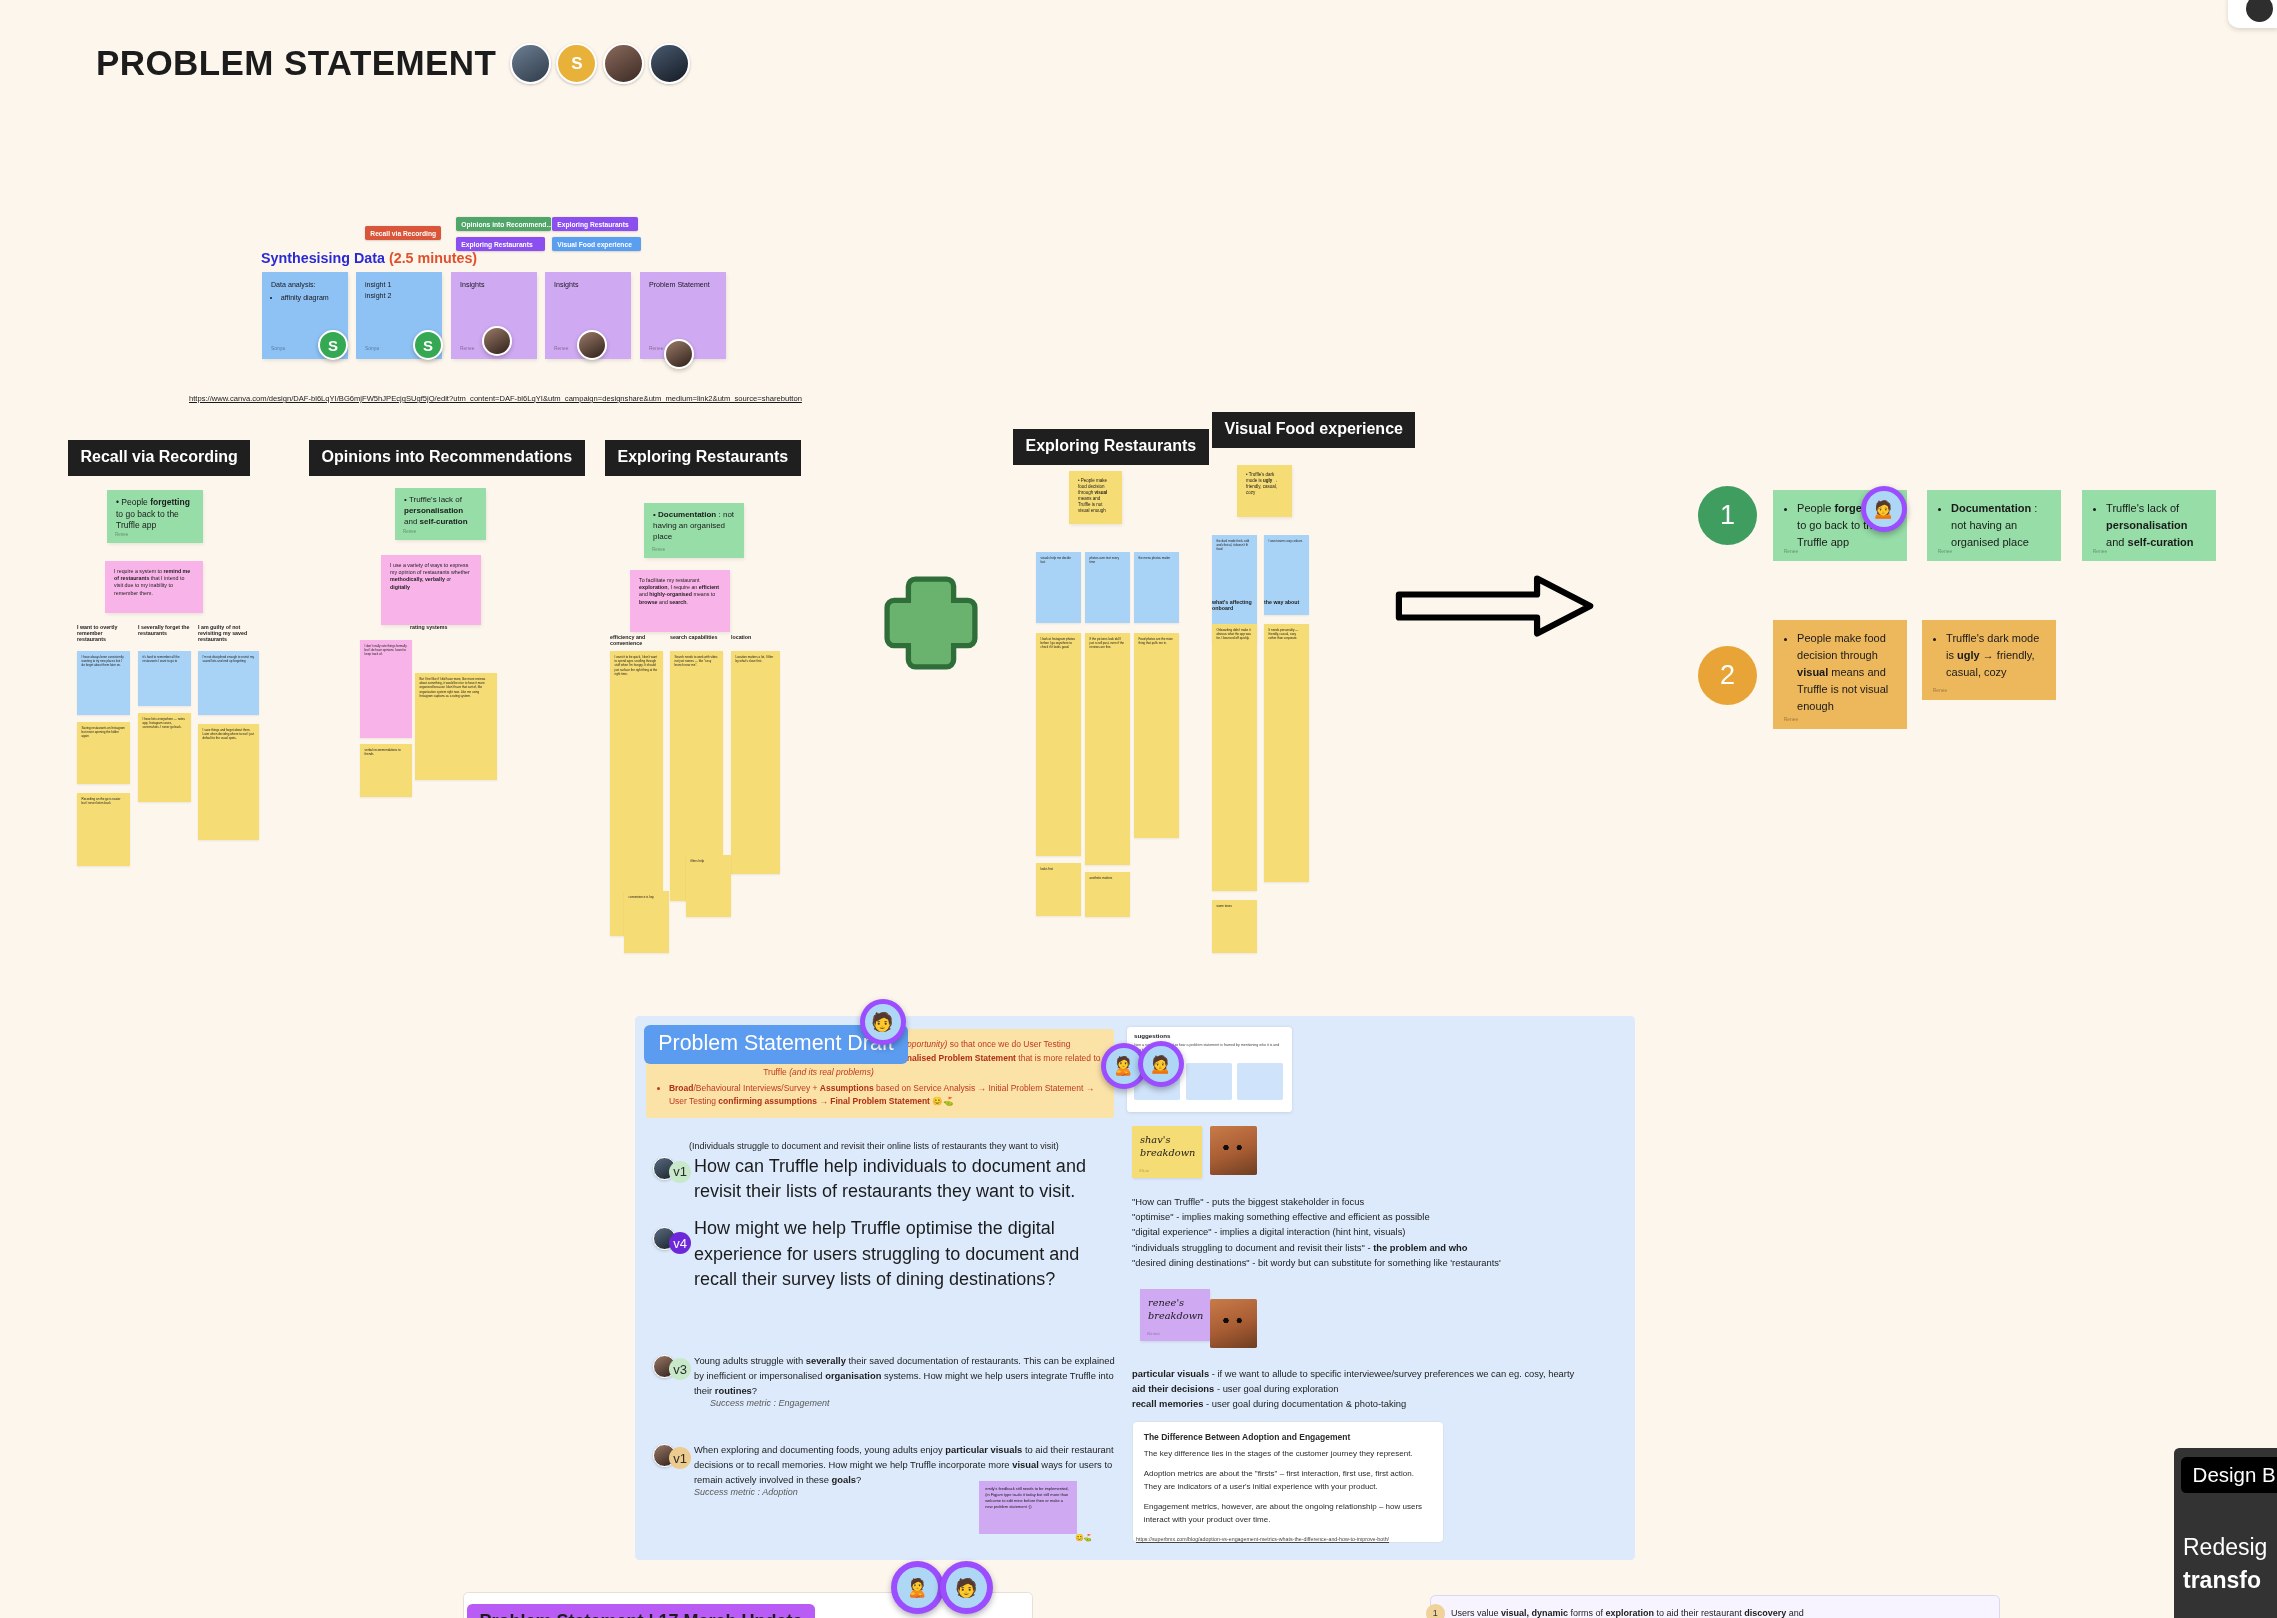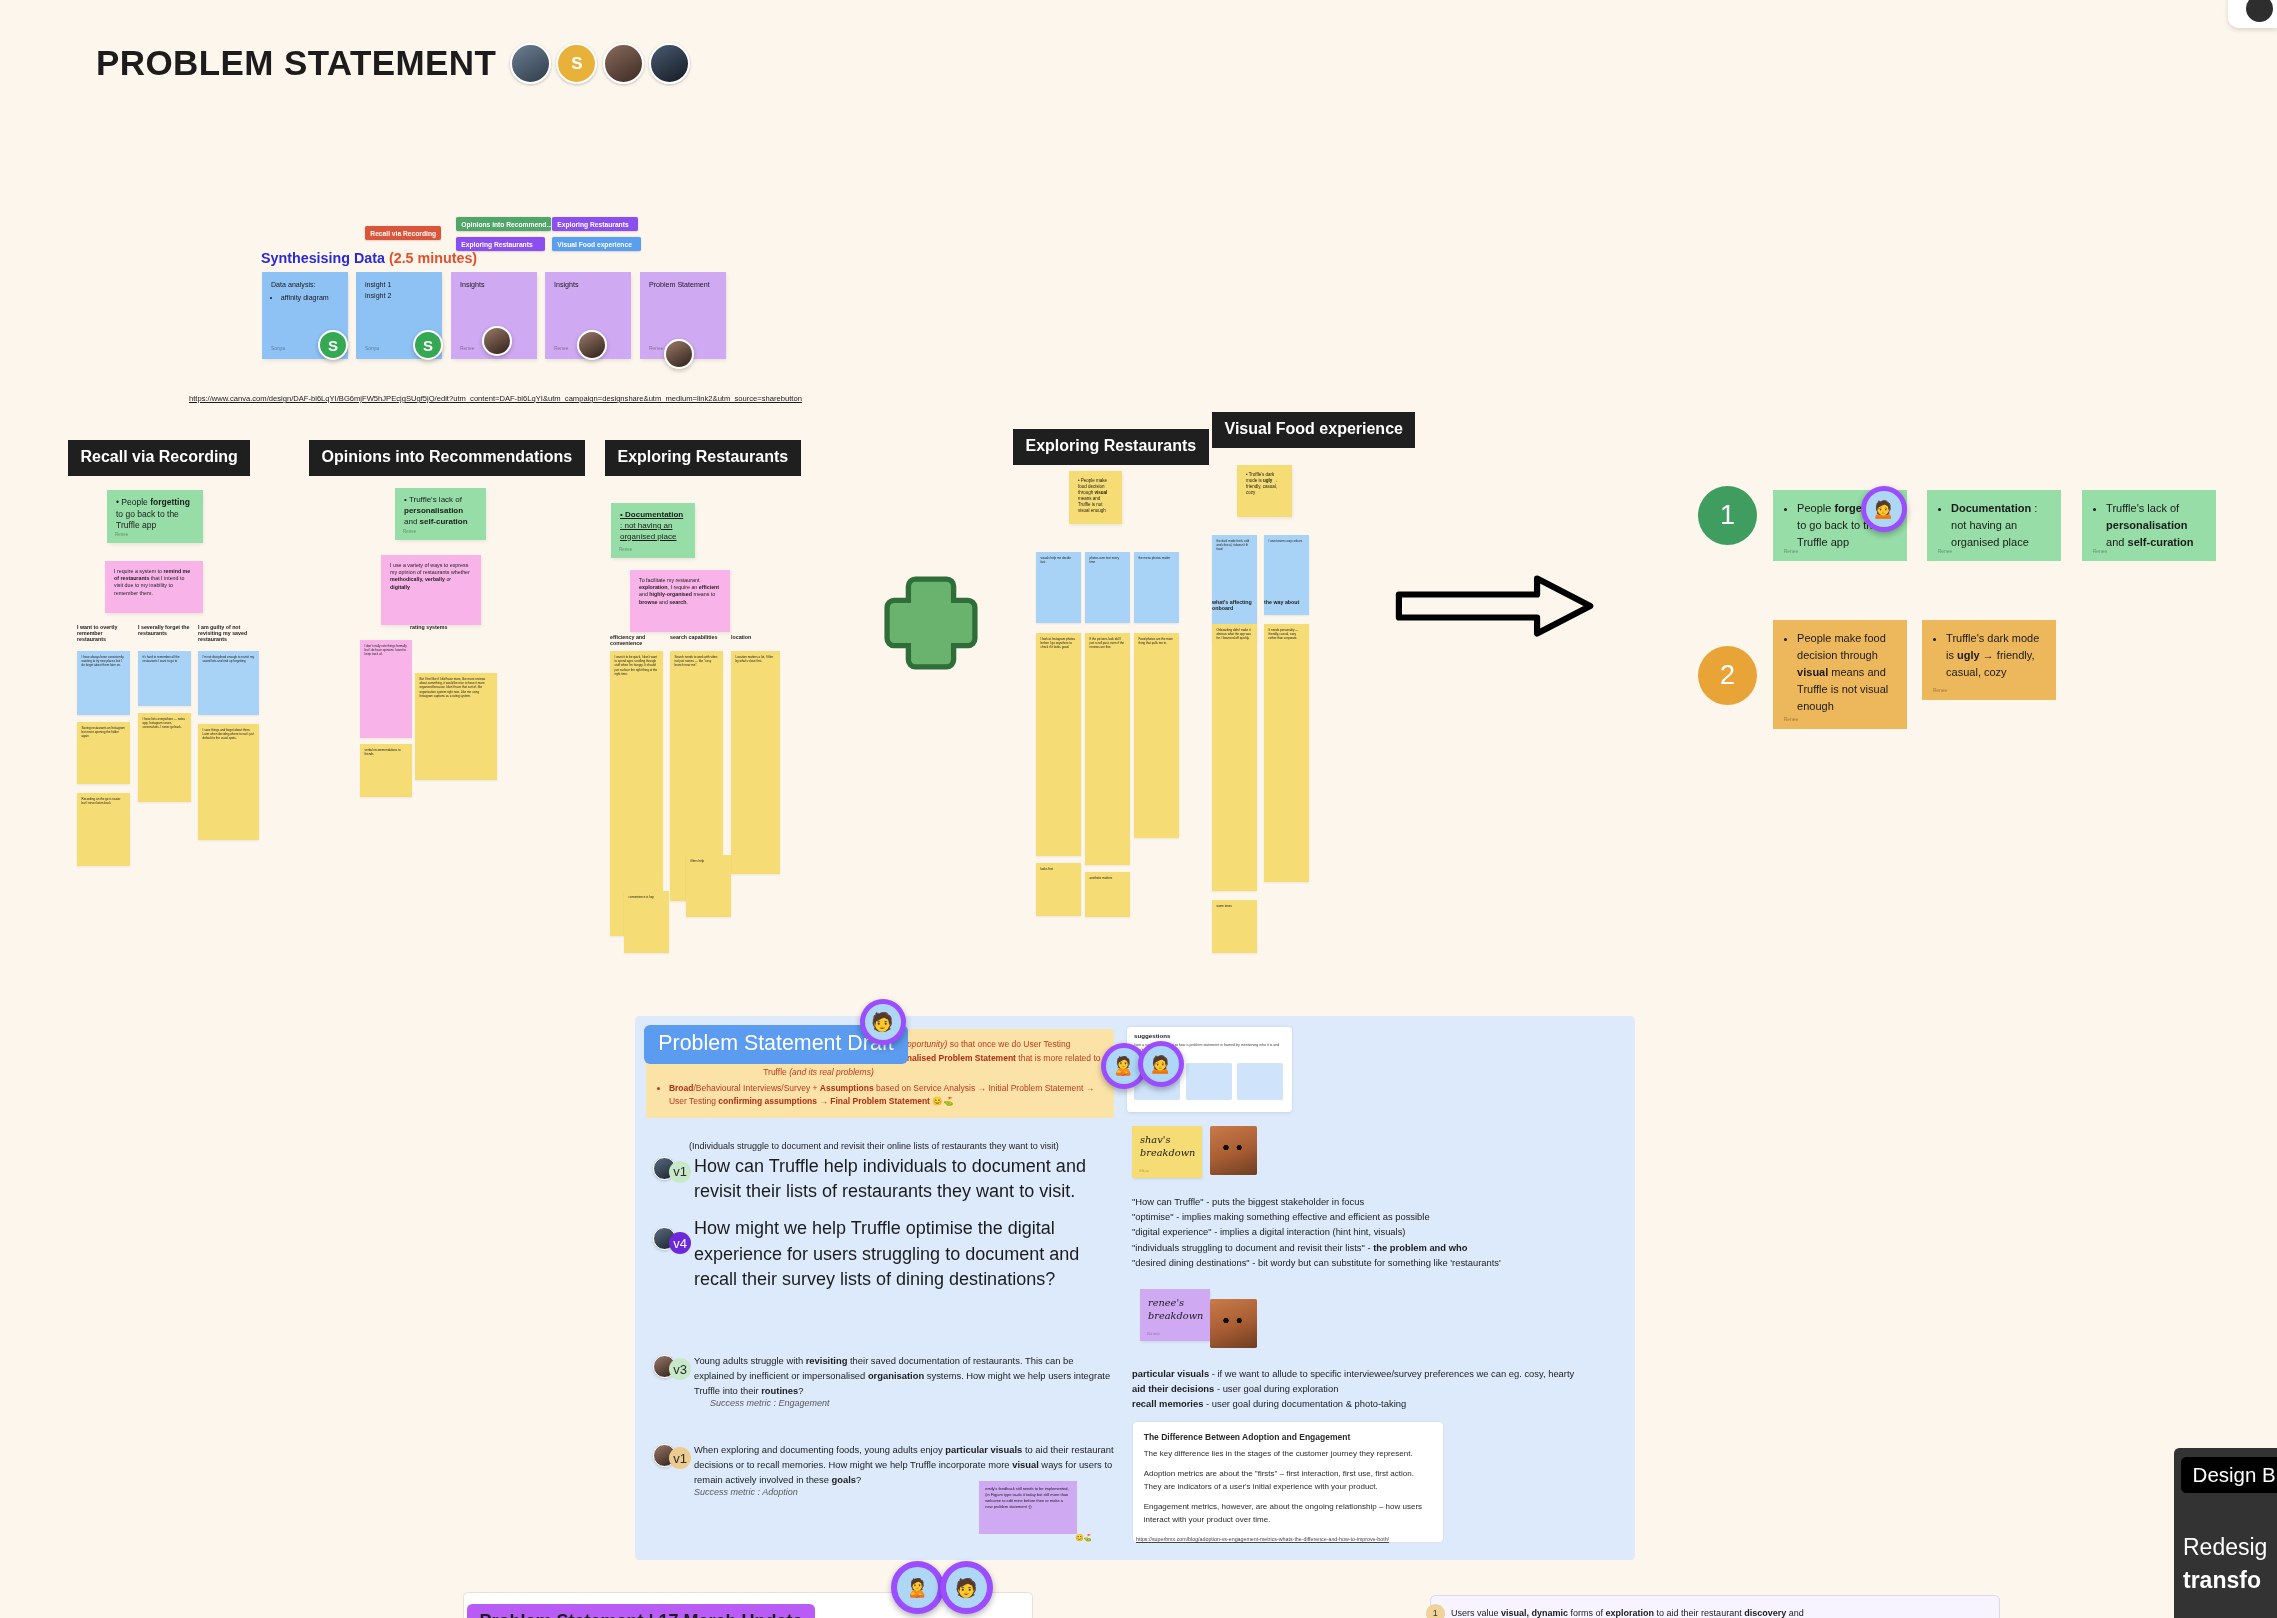--- a/index.html
+++ b/index.html
@@ -360,21 +360,21 @@
     <div class="author">Renee</div>
   </div>
   <div class="sticky s-pink" style="left:381px; top:555px; width:100px; height:70px; font-size:5.3px;">
     I use a variety of ways to express my opinion of restaurants whether <b>methodically, verbally</b> or <b>digitally</b>
   </div>
   <div class="subhead" style="left:410px; top:624px;">rating systems</div>
   <div class="micro s-pink" style="left:360px; top:640px; width:52px; height:98px;">I don't really rate things formally but I do have opinions I want to keep track of.</div>
   <div class="micro s-yellow" style="left:415px; top:673px; width:82px; height:107px;">But I feel like if I did have more, like more reviews about something, it would be nice to have it more organised because I don't have that sort of, like organisation system right now. Like me using Instagram captions as a rating system.</div>
   <div class="micro s-yellow" style="left:360px; top:744px; width:52px; height:53px;">verbal recommendations to friends</div>
 
-  <div class="sticky s-green" style="left:611px; top:503px; width:84px; height:55px; font-size:8px;text-decoration:underline;">
+  <div class="sticky s-green" style="left:644px; top:503px; width:100px; height:55px; font-size:8px;">
     • <b>Documentation</b> : not having an organised place
     <div class="author">Renee</div>
   </div>
   <div class="sticky s-pink" style="left:630px; top:570px; width:100px; height:62px; font-size:5.3px;">
     To facilitate my restaurant <b>exploration</b>, I require an <b>efficient</b> and <b>highly-organised</b> means to <b>browse</b> and <b>search</b>.
   </div>
   <div class="subhead" style="left:610px; top:634px; width:55px;">efficiency and convenience</div>
   <div class="subhead" style="left:670px; top:634px; width:55px;">search capabilities</div>
   <div class="subhead" style="left:731px; top:634px; width:49px;">location</div>
   <div class="micro s-yellow" style="left:610px; top:651px; width:53px; height:285px;">I want it to be quick, I don't want to spend ages scrolling through stuff when I'm hungry. It should just surface the right thing at the right time.</div>
@@ -484,21 +484,21 @@
 
     <div class="ps-entry" style="left:18px; top:200px; width:463px;">
       <div class="ps-av dark" style="left:0; top:10.7px;"></div>
       <div class="ps-ver ver-green" style="left:16px; top:16px;">v4</div>
       <div class="ps-big" style="margin-left:41px;">How might we help Truffle optimise the digital experience for users struggling to document and recall their survey lists of dining destinations?</div>
     </div>
 
     <div class="ps-entry" style="left:18px; top:337px; width:463px;">
       <div class="ps-av girl" style="left:0; top:1.8px;"></div>
       <div class="ps-ver ver-lgreen" style="left:16px; top:5.3px;">v3</div>
-      <div class="ps-small" style="margin-left:41px;">Young adults struggle with <b>revisiting</b> their saved documentation of restaurants. This can be explained by inefficient or impersonalised <b>organisation</b> systems. How might we help users integrate Truffle into their <b>routines</b>?</div>
+      <div class="ps-small" style="margin-left:41px;">Young adults struggle with <b>severally</b> their saved documentation of restaurants. This can be explained by inefficient or impersonalised <b>organisation</b> systems. How might we help users integrate Truffle into their <b>routines</b>?</div>
       <div class="ps-metric" style="margin-left:57px;">Success metric : Engagement</div>
     </div>
 
     <div class="ps-entry" style="left:18px; top:426px; width:463px;">
       <div class="ps-av girl" style="left:0; top:1.8px;"></div>
       <div class="ps-ver ver-tan" style="left:16px; top:5.3px;">v1</div>
       <div class="ps-small" style="margin-left:41px;">When exploring and documenting foods, young adults enjoy <b>particular visuals</b> to aid their restaurant decisions or to recall memories. How might we help Truffle incorporate more <b>visual</b> ways for users to remain actively involved in these <b>goals</b>?</div>
       <div class="ps-metric" style="margin-left:41px;">Success metric : Adoption</div>
     </div>
 

